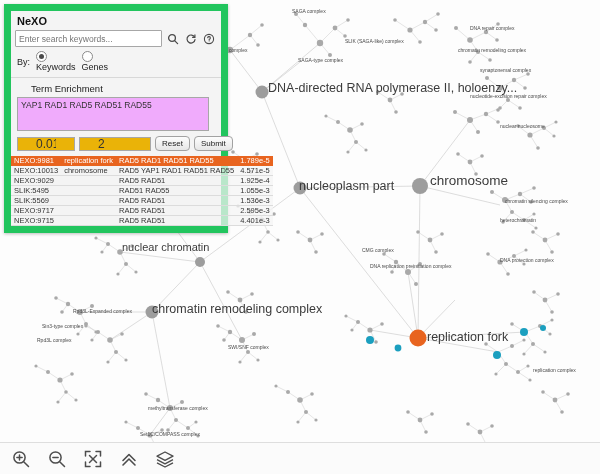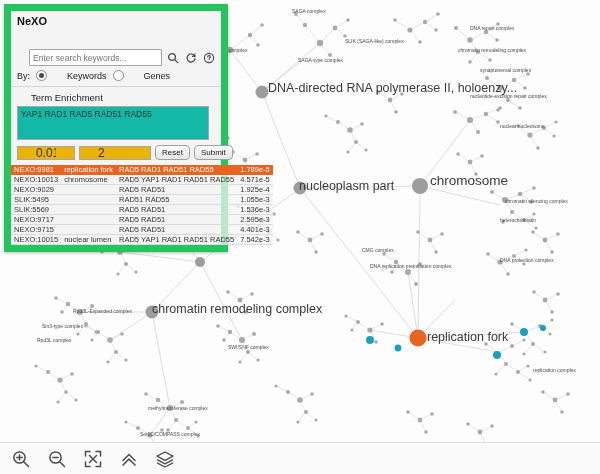--- a/index.html
+++ b/index.html
@@ -49,23 +49,22 @@
   }
   #panel-title {
     padding: 4px 6px 2px 6px;
     font-size: 11px;
     font-weight: bold;
     color: #111;
   }
   .search-row {
     display: flex;
     align-items: center;
-    padding: 1px 5px 4px 18px;
+    padding: 1px 5px 4px 4px;
     gap: 3px;
-    margin-top: 19px;
   }
   #search-input {
     flex: 1 1 auto;
     height: 15px;
     border: 1px solid #a7a7a7;
     background: #fff;
     font-size: 8.5px;
     font-family: "Liberation Sans", sans-serif;
     padding: 0 3px;
     color: #666;
@@ -82,22 +81,22 @@
   }
   .by-row {
     display: flex;
     align-items: center;
     padding: 0 5px 5px 6px;
     gap: 6px;
     font-size: 9px;
   }
   .radio-lab {
     display: flex;
-    align-items: center;
-    gap: 20px;
+    gap: 0;
+    flex-direction: column;
   }
   .radio {
     width: 9px; height: 9px;
     border: 1px solid #8a8a8a;
     border-radius: 50%;
     background: #fff;
     display: inline-block;
     position: relative;
   }
   .radio.checked::after {
@@ -115,21 +114,21 @@
     padding: 5px 6px 3px 20px;
     font-size: 9.5px;
     color: #222;
   }
   #gene-textarea {
     display: block;
     margin: 0 6px 5px 6px;
     width: 192px;
     height: 34px;
     border: 1px solid #a7a7a7;
-    background: #14b8a6;
+    background: #f0abfc;
     font-size: 8.5px;
     font-family: "Liberation Sans", sans-serif;
     color: #333;
     padding: 2px 3px;
     resize: none;
     box-sizing: border-box;
     line-height: 11px;
   }
   .params-row {
     display: flex;
@@ -679,26 +678,20 @@
             <td class="col-name"></td>
             <td class="col-genes">RAD5 RAD51</td>
             <td class="col-p">2.595e-3</td>
           </tr>
           <tr>
             <td class="col-id">NEXO:9715</td>
             <td class="col-name"></td>
             <td class="col-genes">RAD5 RAD51</td>
             <td class="col-p">4.401e-3</td>
           </tr>
-          <tr>
-            <td class="col-id">NEXO:10015</td>
-            <td class="col-name">nuclear lumen</td>
-            <td class="col-genes">RAD5 YAP1 RAD1 RAD51 RAD55</td>
-            <td class="col-p">7.542e-3</td>
-          </tr>
         </tbody>
     </table>
   </div>
 
   <div id="bottom-toolbar">
     <button class="tool-btn" title="zoom in">
       <svg width="20" height="20" viewBox="0 0 20 20" fill="none" stroke="#4d4d4d" stroke-width="1.5">
         <circle cx="8.5" cy="8.5" r="5.6"></circle>
           <line x1="12.7" y1="12.7" x2="17.5" y2="17.5" stroke-linecap="round"></line>
         <line x1="5.9" y1="8.5" x2="11.1" y2="8.5" stroke-linecap="round"></line>

